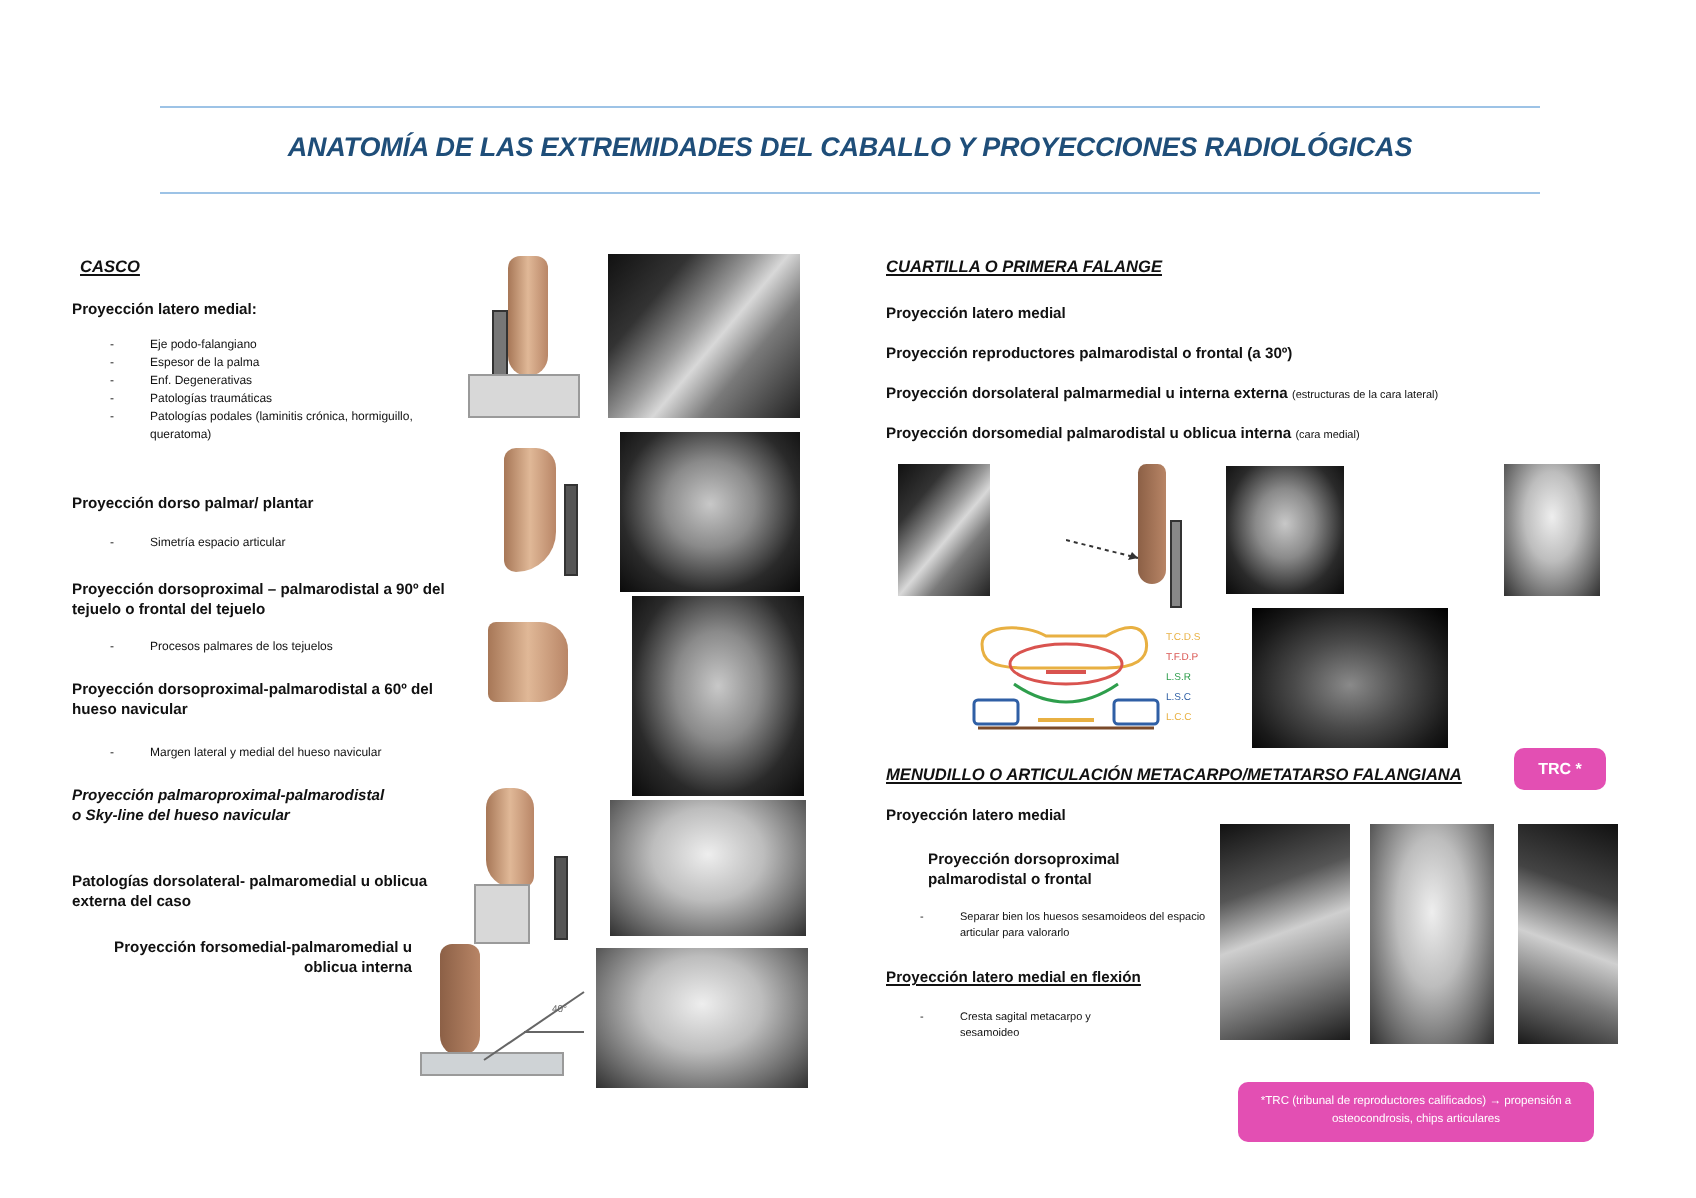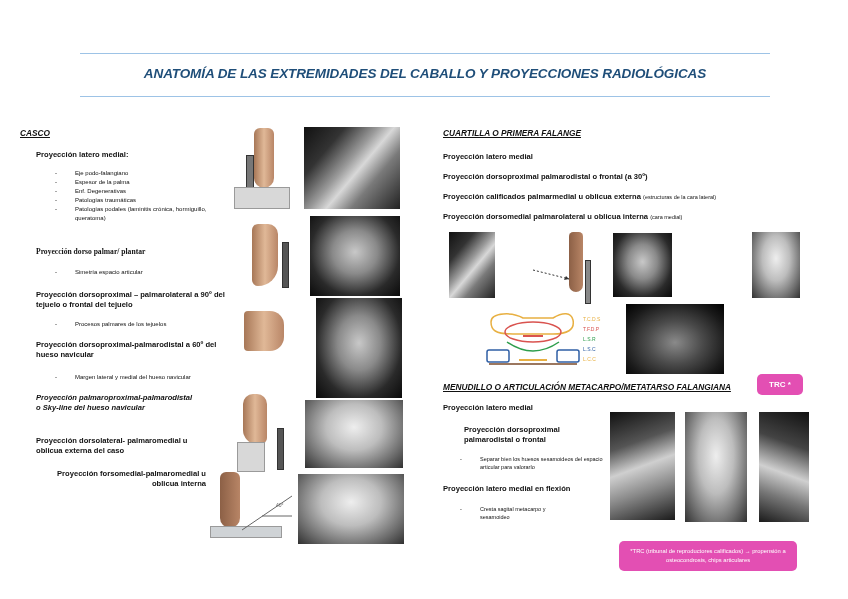--- a/index.html
+++ b/index.html
@@ -23,48 +23,48 @@
   .pink{position:absolute;background:#e34fb3;color:#fff;border-radius:5px;text-align:center;}
   .diagram{position:absolute;}
 </style>
 </head>
 <body>
 
 <div class="hr" style="top:53px;"></div>
 <div class="title">ANATOMÍA DE LAS EXTREMIDADES DEL CABALLO Y PROYECCIONES RADIOLÓGICAS</div>
 <div class="hr" style="top:96px;"></div>
 
-<div class="h-sec" style="left:20px;top:128px;">CASCO</div>
+<div class="h-sec" style="left:40px;top:128px;">CASCO</div>
 
 <div class="t" style="left:36px;top:150px;">Proyección latero medial:</div>
 <ul class="b" style="left:55px;top:169px;width:160px;">
   <li>Eje podo-falangiano</li>
   <li>Espesor de la palma</li>
   <li>Enf. Degenerativas</li>
   <li>Patologías traumáticas</li>
   <li>Patologías podales (laminitis crónica, hormiguillo, queratoma)</li>
 </ul>
 
-<div class="t" style="left:36px;top:247px;font-family:Liberation Serif, serif;">Proyección dorso palmar/ plantar</div>
+<div class="t" style="left:36px;top:247px;">Proyección dorso palmar/ plantar</div>
 <ul class="b" style="left:55px;top:268px;width:170px;">
   <li>Simetría espacio articular</li>
 </ul>
 
-<div class="t" style="left:36px;top:290px;width:190px;">Proyección dorsoproximal – palmarolateral a 90º del tejuelo o frontal del tejuelo</div>
+<div class="t" style="left:36px;top:290px;width:190px;">Proyección dorsoproximal – palmarodistal a 90º del tejuelo o frontal del tejuelo</div>
 <ul class="b" style="left:55px;top:320px;width:170px;">
   <li>Procesos palmares de los tejuelos</li>
 </ul>
 
 <div class="t" style="left:36px;top:340px;width:190px;">Proyección dorsoproximal-palmarodistal a 60º del hueso navicular</div>
 <ul class="b" style="left:55px;top:373px;width:190px;">
   <li>Margen lateral y medial del hueso navicular</li>
 </ul>
 
 <div class="t" style="left:36px;top:393px;width:160px;font-style:italic;">Proyección palmaroproximal-palmarodistal o Sky-line del hueso navicular</div>
-<div class="t" style="left:36px;top:436px;width:180px;">Proyección dorsolateral- palmaromedial u oblicua externa del caso</div>
+<div class="t" style="left:36px;top:436px;width:180px;">Patologías dorsolateral- palmaromedial u oblicua externa del caso</div>
 <div class="t" style="left:36px;top:469px;width:170px;text-align:right;">Proyección forsomedial-palmaromedial u oblicua interna</div>
 
 <div class="img illus" style="left:232px;top:125px;width:60px;height:85px;">
   <div class="plate" style="left:14px;top:30px;width:6px;height:48px;background:#777;"></div>
   <div class="hoof" style="left:22px;top:3px;width:20px;height:60px;"></div>
   <div class="block" style="left:2px;top:62px;width:54px;height:20px;"></div>
 </div>
 <div class="img xray-lat" style="left:304px;top:127px;width:96px;height:82px;"></div>
 
 <div class="img illus" style="left:234px;top:222px;width:62px;height:68px;">
@@ -92,27 +92,27 @@
     <line x1="2" y1="38" x2="52" y2="4" stroke="#666" stroke-width="1"></line>
     <line x1="22" y1="24" x2="52" y2="24" stroke="#666" stroke-width="1"></line>
   </svg>
   <div style="position:absolute;left:66px;top:30px;font-size:5px;color:#666;">40°</div>
 </div>
 <div class="img xray-light" style="left:298px;top:474px;width:106px;height:70px;"></div>
 
 <div class="h-sec" style="left:443px;top:128px;text-decoration:underline;">CUARTILLA O PRIMERA FALANGE</div>
 
 <div class="t" style="left:443px;top:152px;">Proyección latero medial</div>
-<div class="t" style="left:443px;top:172px;">Proyección dorsoproximal palmarodistal o frontal (a 30º)</div>
+<div class="t" style="left:443px;top:172px;">Proyección reproductores palmarodistal o frontal (a 30º)</div>
 <div class="t" style="left:443px;top:192px;white-space:nowrap;">
-  <span>Proyección calificados palmarmedial u oblicua externa</span>
+  <span>Proyección dorsolateral palmarmedial u interna externa</span>
   <span class="sm">(estructuras de la cara lateral)</span>
 </div>
 <div class="t" style="left:443px;top:212px;white-space:nowrap;">
-  <span>Proyección dorsomedial palmarolateral u oblicua interna</span>
+  <span>Proyección dorsomedial palmarodistal u oblicua interna</span>
   <span class="sm">(cara medial)</span>
 </div>
 
 <div class="img xray-lat" style="left:449px;top:232px;width:46px;height:66px;"></div>
 <div class="img illus" style="left:533px;top:232px;width:60px;height:72px;">
   <svg style="position:absolute;left:0;top:36px;" width="40" height="14">
     <line x1="0" y1="2" x2="36" y2="11" stroke="#333" stroke-width="1" stroke-dasharray="2,2"></line>
     <polygon points="36,11 31,12 33,8" fill="#333"></polygon>
   </svg>
   <div class="hoof" style="left:36px;top:0px;width:14px;height:60px;background:linear-gradient(90deg,#8c6046,#b88566);"></div>
@@ -141,21 +141,21 @@
 <div class="img xray" style="left:626px;top:304px;width:98px;height:70px;background:radial-gradient(ellipse at 50% 55%,#8a8a8a 0%,#4a4a4a 40%,#1a1a1a 75%,#000 100%);"></div>
 
 <div class="h-sec" style="left:443px;top:382px;">MENUDILLO O ARTICULACIÓN METACARPO/METATARSO FALANGIANA</div>
 <div class="pink" style="left:757px;top:374px;width:46px;height:21px;line-height:21px;font-size:8px;font-weight:bold;">TRC *</div>
 
 <div class="t" style="left:443px;top:403px;">Proyección latero medial</div>
 <div class="t" style="left:464px;top:425px;width:120px;">Proyección dorsoproximal palmarodistal o frontal</div>
 <ul class="b" style="left:460px;top:455px;width:150px;font-size:5.5px;line-height:8px;">
   <li>Separar bien los huesos sesamoideos del espacio articular para valorarlo</li>
 </ul>
-<div class="t" style="left:443px;top:484px;">Proyección latero medial en flexión</div>
+<div class="t" style="left:443px;top:484px;text-decoration:underline;">Proyección latero medial en flexión</div>
 <ul class="b" style="left:460px;top:505px;width:110px;font-size:5.5px;line-height:8px;">
   <li>Cresta sagital metacarpo y sesamoideo</li>
 </ul>
 
 <div class="img xray-lat" style="left:610px;top:412px;width:65px;height:108px;background:linear-gradient(160deg,#111 0%,#555 30%,#cfcfcf 50%,#8a8a8a 70%,#1a1a1a 100%);"></div>
 <div class="img xray-light" style="left:685px;top:412px;width:62px;height:110px;"></div>
 <div class="img xray-lat" style="left:759px;top:412px;width:50px;height:110px;background:linear-gradient(200deg,#111 0%,#444 30%,#d0d0d0 55%,#777 75%,#1a1a1a 100%);"></div>
 
 <div class="pink" style="left:619px;top:541px;width:178px;height:30px;font-size:5.8px;line-height:9px;padding:6px 8px;box-sizing:border-box;">*TRC (tribunal de reproductores calificados) → propensión a osteocondrosis, chips articulares</div>
 

